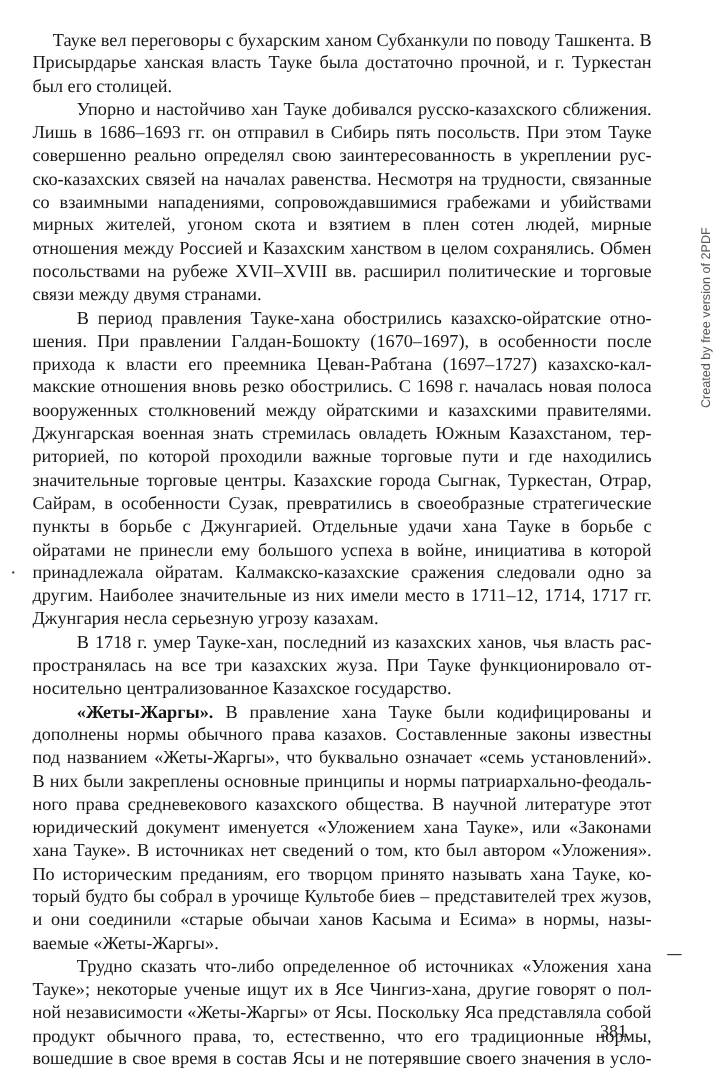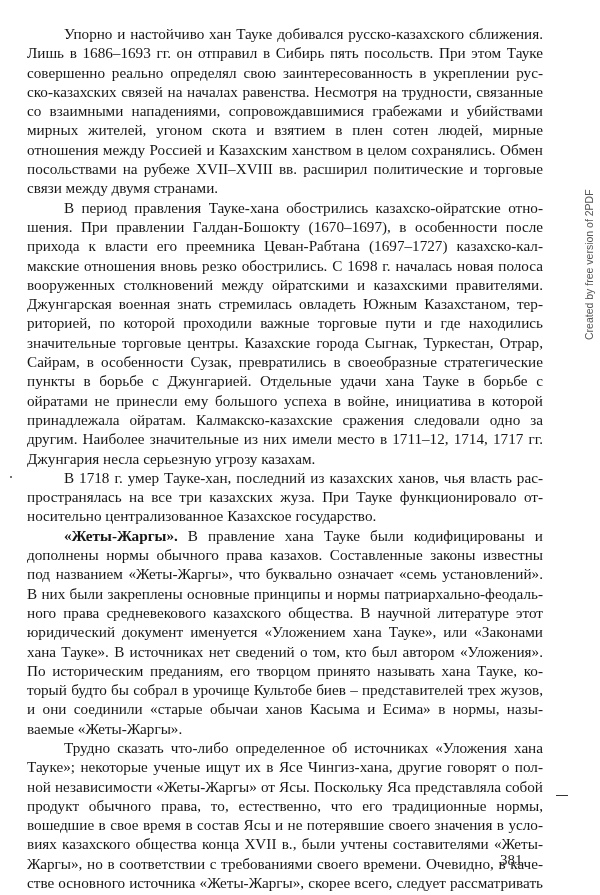--- a/index.html
+++ b/index.html
@@ -26,20 +26,21 @@
     .margin-dash {
       position: absolute; left: 556px; top: 795px; width: 12px; height: 1px;
       background: #333;
     }
     .speck { position: absolute; width: 2px; height: 2px; background: #444; border-radius: 1px; }
   </style>
 </head>
 <body>
 
 <div class="page">
+  <p class="para"><span class="bold-lead"></span><span>Тауке вел переговоры с бухарским ханом Субханкули по поводу Ташкента. В Присырдарье ханская власть Тауке была достаточно прочной, и г. Туркестан был его столицей.</span></p>
   <p class="para indent"><span class="bold-lead"></span><span>Упорно и настойчиво хан Тауке добивался русско-казахского сближения. Лишь в 1686–1693 гг. он отправил в Сибирь пять посольств. При этом Тауке совершенно реально определял свою заинтересованность в укреплении рус­ско-казахских связей на началах равенства. Несмотря на трудности, связан­ные со взаимными нападениями, сопровождавшимися грабежами и убийства­ми мирных жителей, угоном скота и взятием в плен сотен людей, мирные отношения между Россией и Казахским ханством в целом сохранялись. Обмен посольствами на рубеже XVII–XVIII вв. расширил политические и торговые связи между двумя странами.</span></p>
   <p class="para indent"><span class="bold-lead"></span><span>В период правления Тауке-хана обострились казахско-ойратские отно­шения. При правлении Галдан-Бошокту (1670–1697), в особенности после прихода к власти его преемника Цеван-Рабтана (1697–1727) казахско-кал­макские отношения вновь резко обострились. С 1698 г. началась новая полоса вооруженных столкновений между ойратскими и казахскими правителями. Джунгарская военная знать стремилась овладеть Южным Казахстаном, тер­риторией, по которой проходили важные торговые пути и где находились значительные торговые центры. Казахские города Сыгнак, Туркестан, От­рар, Сайрам, в особенности Сузак, превратились в своеобразные стратеги­ческие пункты в борьбе с Джунгарией. Отдельные удачи хана Тауке в борьбе с ойратами не принесли ему большого успеха в войне, инициатива в которой принадлежала ойратам. Калмакско-казахские сражения следовали одно за другим. Наиболее значительные из них имели место в 1711–12, 1714, 1717 гг. Джунгария несла серьезную угрозу казахам.</span></p>
   <p class="para indent"><span class="bold-lead"></span><span>В 1718 г. умер Тауке-хан, последний из казахских ханов, чья власть рас­пространялась на все три казахских жуза. При Тауке функционировало от­носительно централизованное Казахское государство.</span></p>
   <p class="para indent"><span class="bold-lead">«Жеты-Жаргы».</span><span> В правление хана Тауке были кодифицированы и допол­нены нормы обычного права казахов. Составленные законы известны под названием «Жеты-Жаргы», что буквально означает «семь установлений». В них были закреплены основные принципы и нормы патриархально-феодаль­ного права средневекового казахского общества. В научной литературе этот юридический документ именуется «Уложением хана Тауке», или «Законами хана Тауке». В источниках нет сведений о том, кто был автором «Уложения». По историческим преданиям, его творцом принято называть хана Тауке, ко­торый будто бы собрал в урочище Культобе биев – представителей трех жу­зов, и они соединили «старые обычаи ханов Касыма и Есима» в нормы, назы­ваемые «Жеты-Жаргы».</span></p>
   <p class="para indent"><span class="bold-lead"></span><span>Трудно сказать что-либо определенное об источниках «Уложения хана Тауке»; некоторые ученые ищут их в Ясе Чингиз-хана, другие говорят о пол­ной независимости «Жеты-Жаргы» от Ясы. Поскольку Яса представляла со­бой продукт обычного права, то, естественно, что его традиционные нормы, вошедшие в свое время в состав Ясы и не потерявшие своего значения в усло­виях казахского общества конца XVII в., были учтены составителями «Жеты-Жаргы», но в соответствии с требованиями своего времени. Очевидно, в каче­стве основного источника «Жеты-Жаргы», скорее всего, следует рассматри­вать старое обычное право казахов, а также неписаные законоположения</span></p>
 </div>
 
 <div class="page-number">381</div>
 <div class="watermark">Created by free version of 2PDF</div>
 <div class="margin-dash"></div>

